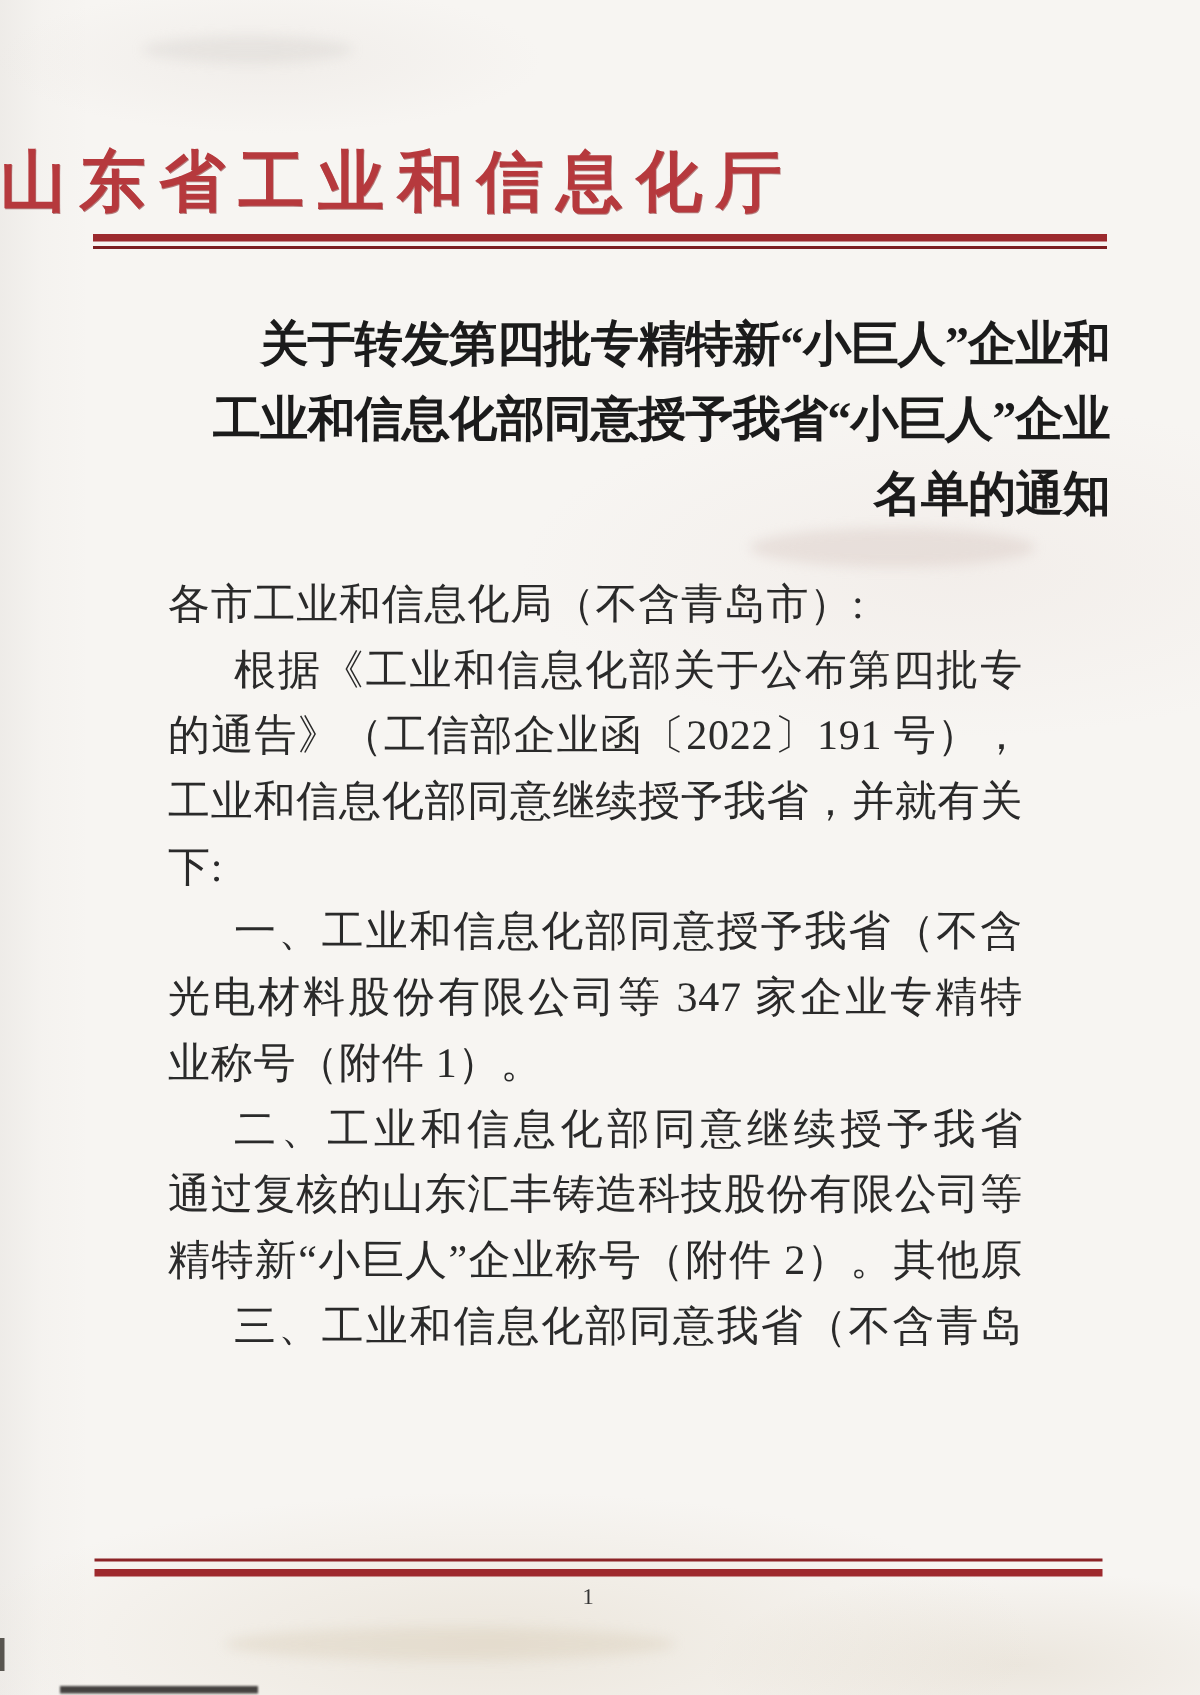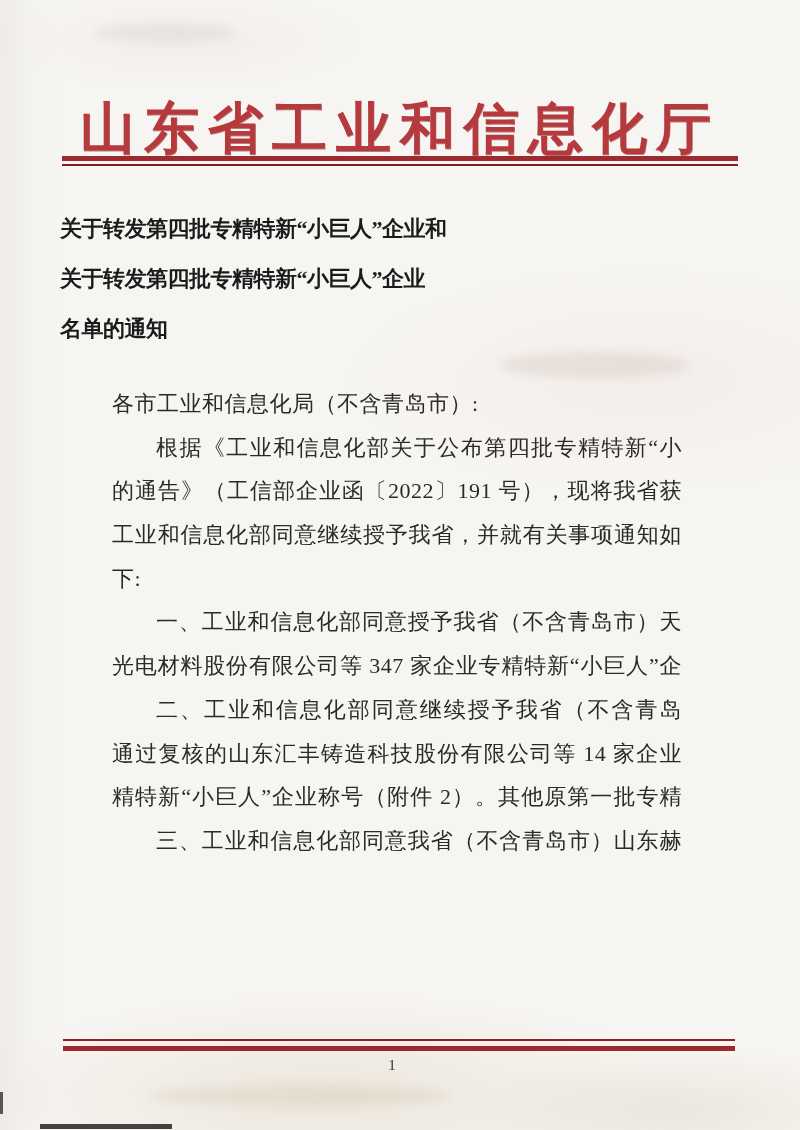--- a/index.html
+++ b/index.html
@@ -17,47 +17,46 @@
       radial-gradient(ellipse 300px 90px at 680px 1110px, rgba(206,192,168,0.28), rgba(206,192,168,0) 70%),
       radial-gradient(ellipse 260px 70px at 180px 40px, rgba(215,206,200,0.20), rgba(215,206,200,0) 70%),
       linear-gradient(90deg, rgba(120,110,100,0.07) 0px, rgba(120,110,100,0.02) 28px, rgba(120,110,100,0) 60px),
       #f7f5f2;
     overflow: hidden;
   }
 
   
   .letterhead {
     position: absolute; top: 92px; left: 0; width: 800px;
-    text-align: center;
-    font-size: 55px; font-weight: bold;
+    font-size: 44px; font-weight: bold;
     letter-spacing: 9px;
     color: #b6393d;
     text-shadow: 0.5px 0.5px 0 rgba(125,26,30,0.55);
     white-space: nowrap;
   }
   .rule { position: absolute; left: 62px; width: 676px; }
   .rule-thick { height: 5px; background: #9c2a2e; }
   .rule-thin  { height: 2px; background: #7b1f22; }
   #hdr-thick { top: 156px; }
   #hdr-thin  { top: 164px; }
 
   
   .doc-title {
     position: absolute; top: 204px; left: 60px; width: 680px;
-    text-align: left;
-    font-size: 22px; font-weight: bold;
+    text-align: right;
+    font-size: 32px; font-weight: bold;
     letter-spacing: -0.5px;
     line-height: 50px;
     color: #1b1b1b;
   }
 
   
   .body-text {
     position: absolute; top: 382px; left: 112px; width: 570px;
-    font-size: 22px; color: #2a2a2a;
+    font-size: 28px; color: #2a2a2a;
     letter-spacing: 0.5px;
   }
   .bline {
     height: 43.7px; line-height: 43.7px;
     overflow: hidden;
   }
   .jf { text-align: justify; text-align-last: justify; text-justify: inter-character; }
   .ind { padding-left: 44px; }
 
   
@@ -93,34 +92,35 @@
 
   <div class="smudge smudge-b"></div>
 
   <div class="letterhead">山东省工业和信息化厅</div>
 
   <div class="rule rule-thick" id="hdr-thick"></div>
   <div class="rule rule-thin" id="hdr-thin"></div>
 
   <div class="doc-title">
     <div>关于转发第四批专精特新“小巨人”企业和</div>
-    <div>关于转发第四批专精特新“小巨人”企业</div>
+    <div>工业和信息化部同意授予我省“小巨人”企业</div>
     <div>名单的通知</div>
   </div>
 
   <div class="smudge smudge-a"></div>
 
   <div class="body-text">
     <div class="bline">各市工业和信息化局（不含青岛市）:</div>
     <div class="bline jf ind">根据《工业和信息化部关于公布第四批专精特新“小巨</div>
     <div class="bline jf">的通告》（工信部企业函〔2022〕191 号），现将我省获得认</div>
     <div class="bline jf">工业和信息化部同意继续授予我省，并就有关事项通知如</div>
     <div class="bline">下:</div>
     <div class="bline jf ind">一、工业和信息化部同意授予我省（不含青岛市）天诺</div>
     <div class="bline jf">光电材料股份有限公司等 347 家企业专精特新“小巨人”企</div>
+    <div class="bline">业称号（附件 1）。</div>
     <div class="bline jf ind">二、工业和信息化部同意继续授予我省（不含青岛市）</div>
     <div class="bline jf">通过复核的山东汇丰铸造科技股份有限公司等 14 家企业专</div>
     <div class="bline jf">精特新“小巨人”企业称号（附件 2）。其他原第一批专精特</div>
     <div class="bline jf ind">三、工业和信息化部同意我省（不含青岛市）山东赫达</div>
   </div>
 
   <div class="rule rule-thin" id="ftr-thin"></div>
   <div class="rule rule-thick" id="ftr-thick"></div>
 
   <div class="page-num">1</div>

